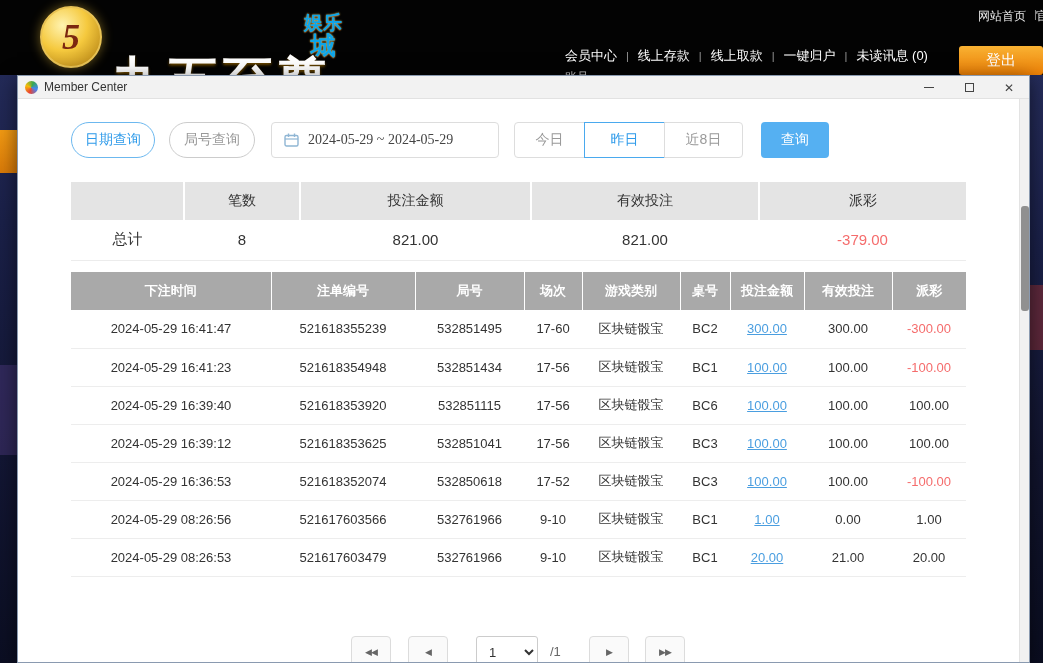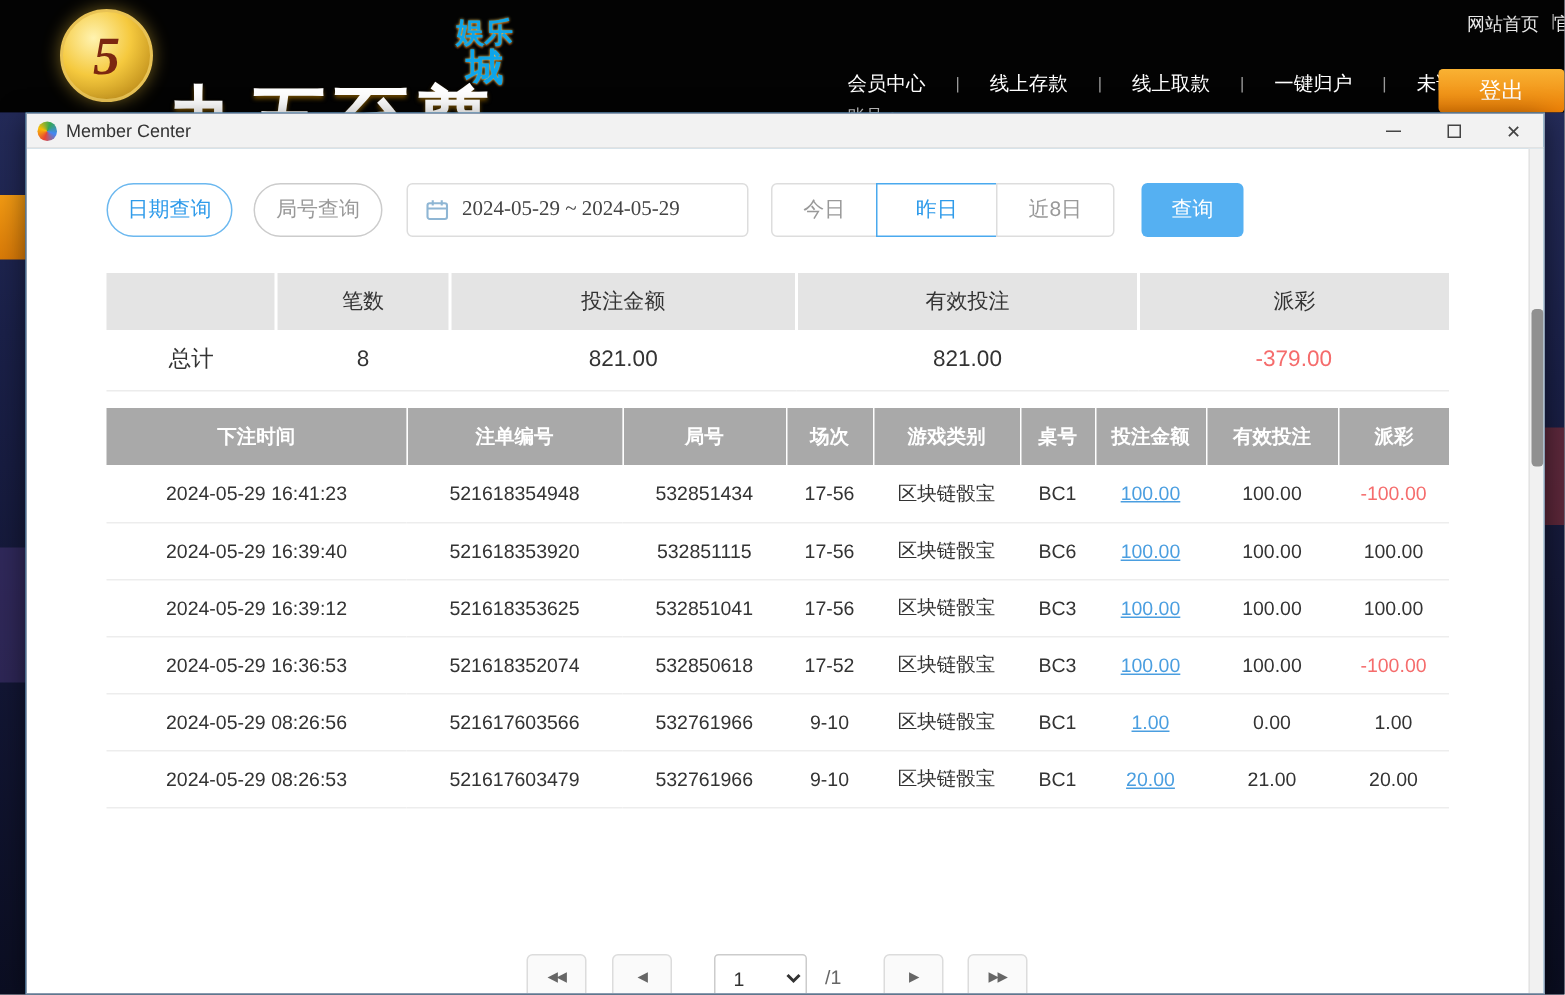--- a/index.html
+++ b/index.html
@@ -16,21 +16,21 @@
           border:2px solid #e8c254; display:flex; align-items:center; justify-content:center;
           box-shadow:0 0 12px rgba(245,200,60,.45); }
   .coin span { font-family:"Liberation Serif",serif; font-size:36px; font-weight:bold; font-style:italic; color:#7c2710; }
   .brand { position:absolute; left:72px; top:6px; font-family:"Liberation Serif",serif; font-size:52px; font-weight:bold;
            color:#ffffff; letter-spacing:3px; text-shadow:0 2px 3px #6e4a00; white-space:nowrap;margin-top:37px; }
   .brand-sub { position:absolute; left:264px; top:9px; display:flex; flex-direction:column; align-items:center; line-height:1.05; }
   .brand-sub span { font-family:"Liberation Serif",serif; font-weight:bold; color:#0ea5e9;
                     text-shadow:0 0 2px #ffd76a, 0 1px 1px #5a2000; white-space:nowrap; }
   .brand-sub span:first-child { font-size:19px; }
   .brand-sub span:last-child { font-size:25px; }
-  .site-nav { position:absolute; left:565px; top:47px; display:flex; gap:20px; align-items:center; color:#fff; font-size:13px; }
+  .site-nav { position:absolute; left:565px; top:47px; display:flex; gap:9px; align-items:center; color:#fff; font-size:13px; }
   .nav-item { cursor:pointer; white-space:nowrap; }
   .nav-sep { color:#9a9a9a; font-size:11px; }
   .account-partial { position:absolute; left:565px; top:69px; color:#c9c9c9; font-size:12px; white-space:nowrap; }
   .logout-btn { position:absolute; right:0; top:46px; width:84px; height:29px; border:none; border-radius:3px;
                 background:linear-gradient(180deg,#f9b233,#ec7f05); color:#fff; font-size:15px; cursor:pointer;
                 font-family:inherit; }
 
   
   .bg-left { position:absolute; left:0; top:75px; width:17px; height:588px; z-index:1;
              background:linear-gradient(180deg,#232a58 0%,#1a2048 25%,#141838 55%,#0b0e22 100%); }
@@ -220,20 +220,31 @@
             <th>场次</th>
             <th>游戏类别</th>
             <th>桌号</th>
             <th>投注金额</th>
             <th>有效投注</th>
             <th>派彩</th>
           </tr>
         </thead>
       <tbody>
           <tr>
+            <td>2024-05-29 16:41:47</td>
+            <td>521618355239</td>
+            <td>532851495</td>
+            <td>17-60</td>
+            <td>区块链骰宝</td>
+            <td>BC2</td>
+            <td><a href="#" class="amt-link">300.00</a></td>
+            <td>300.00</td>
+            <td class="neg">-300.00</td>
+          </tr>
+          <tr>
             <td>2024-05-29 16:41:23</td>
             <td>521618354948</td>
             <td>532851434</td>
             <td>17-56</td>
             <td>区块链骰宝</td>
             <td>BC1</td>
             <td><a href="#" class="amt-link">100.00</a></td>
             <td>100.00</td>
             <td class="neg">-100.00</td>
           </tr>

